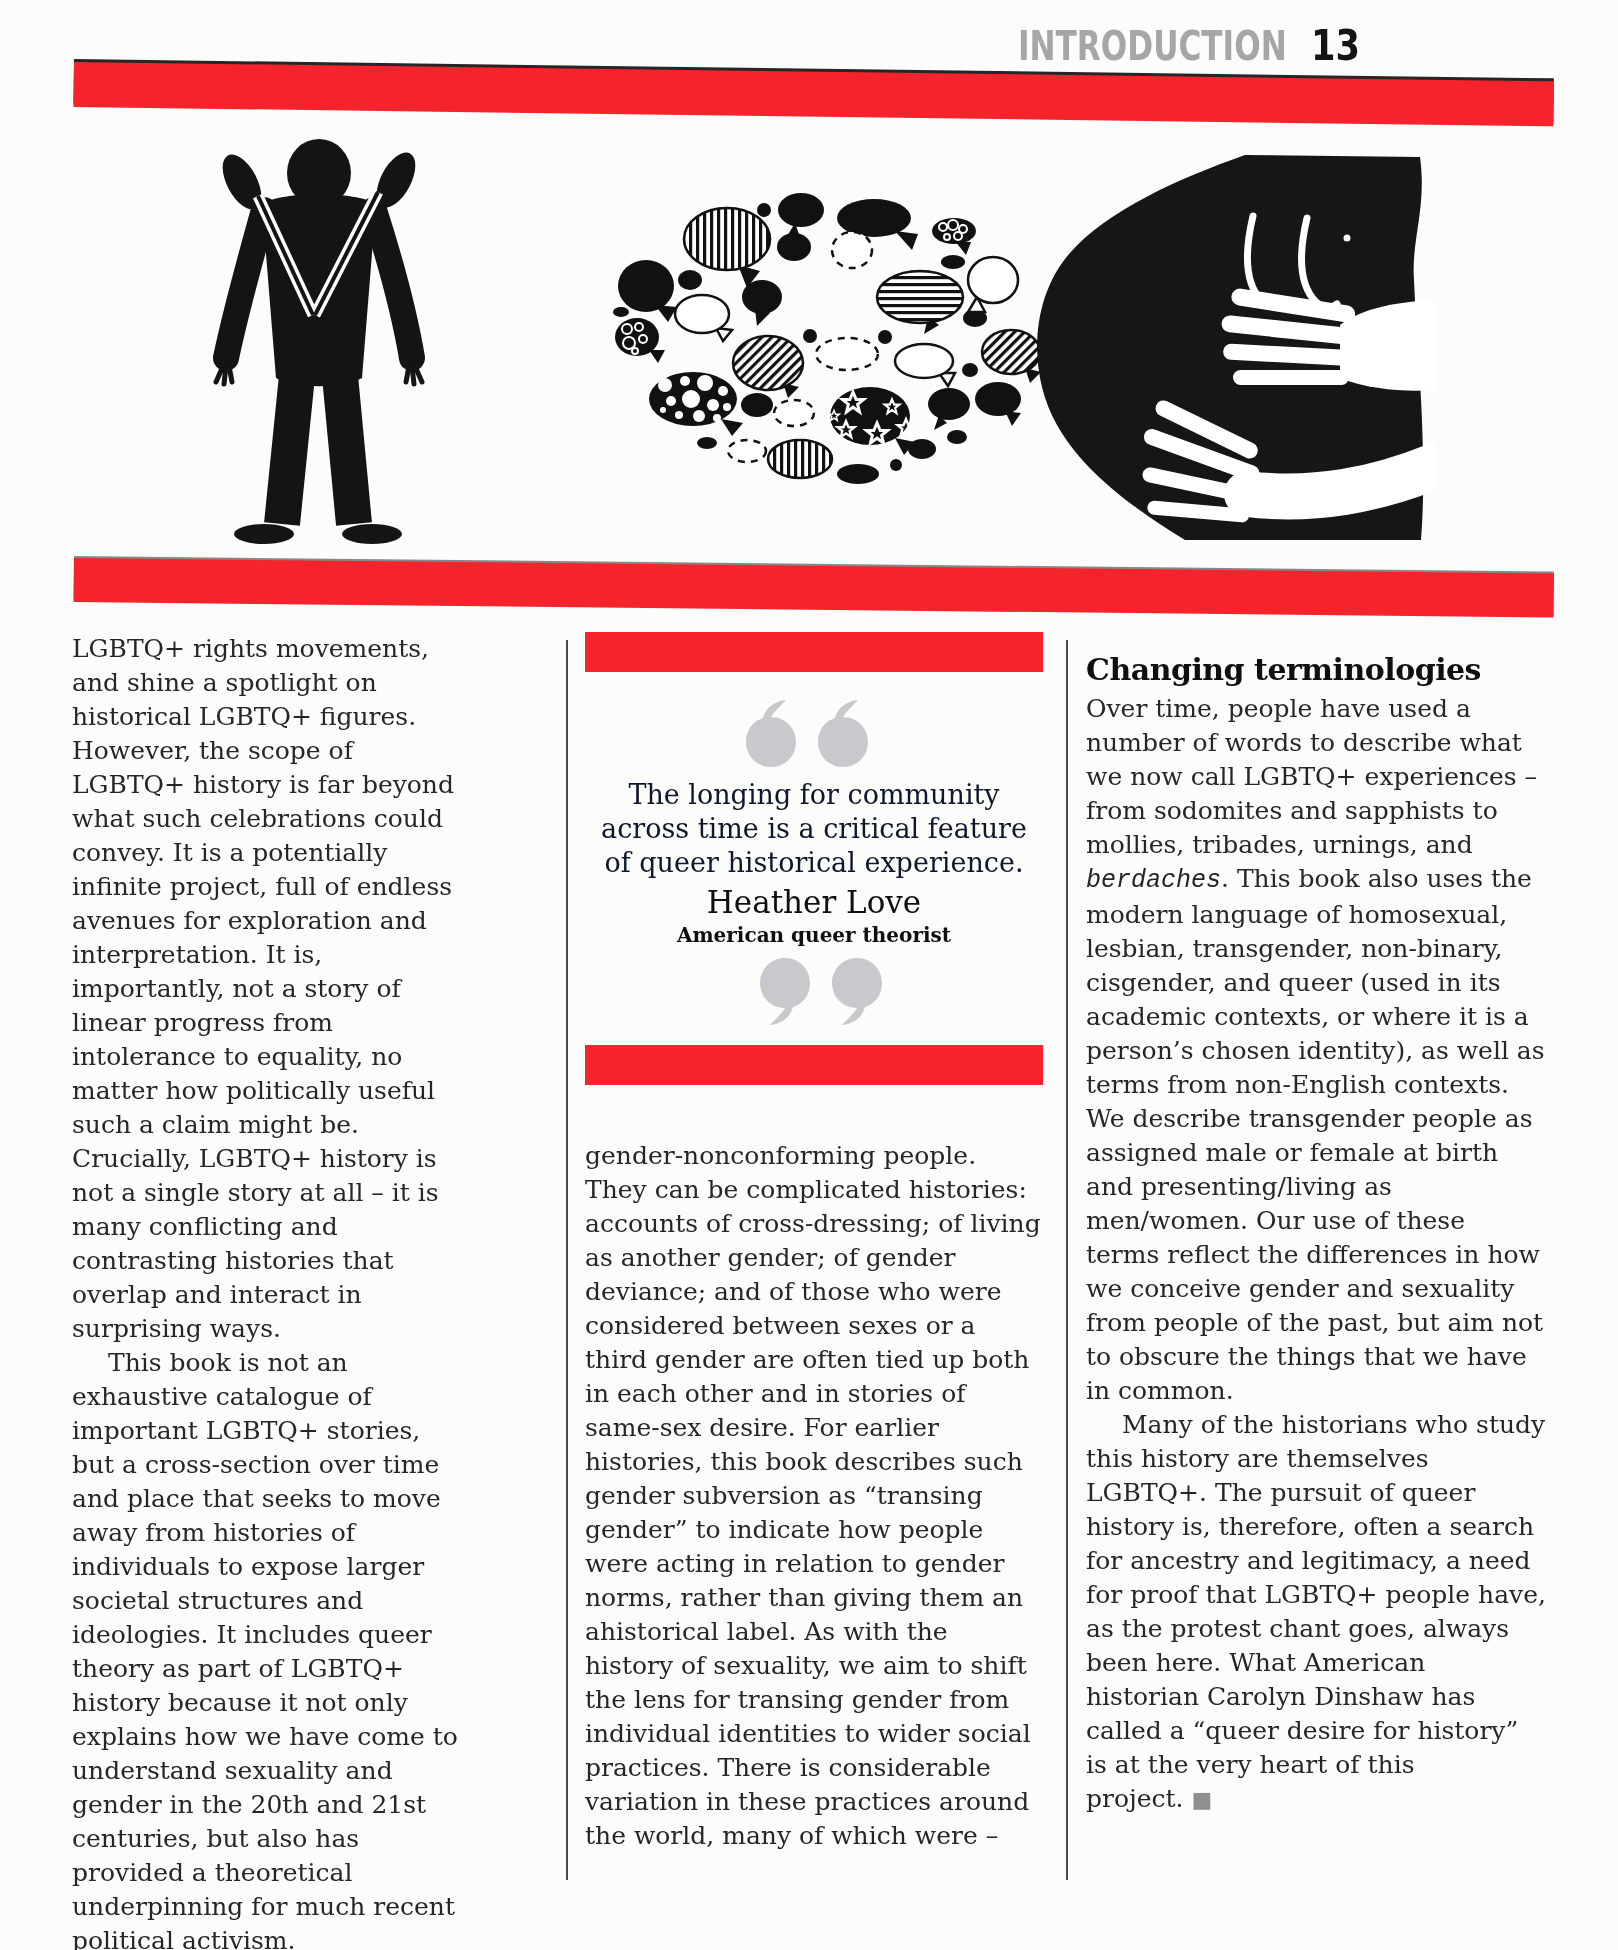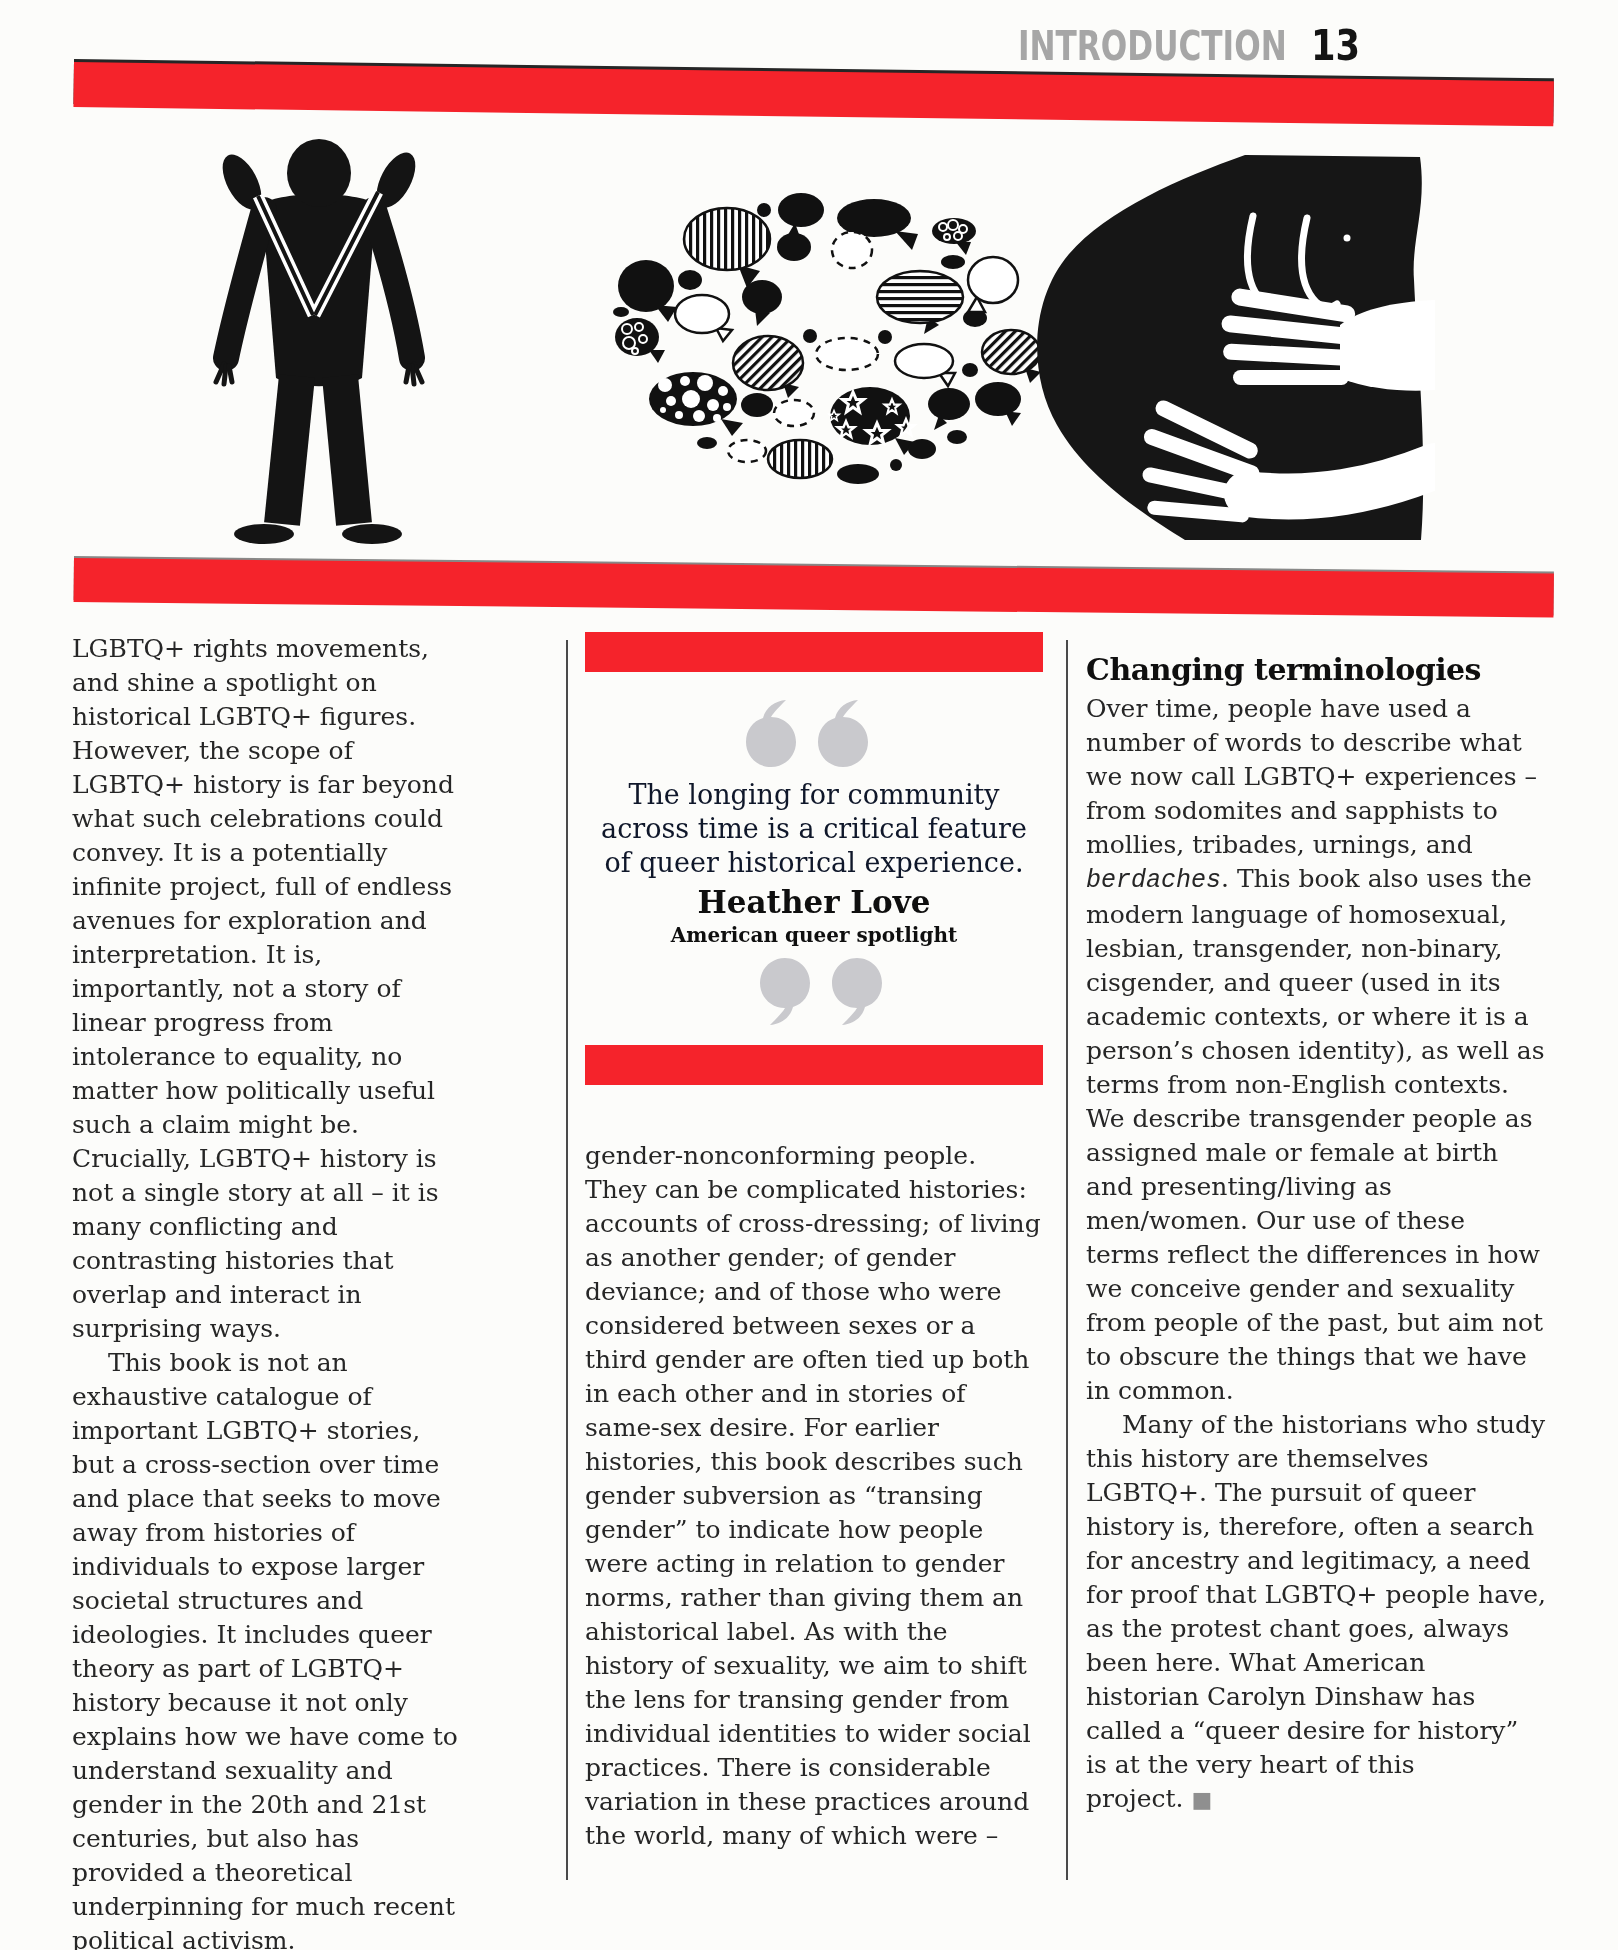--- a/index.html
+++ b/index.html
@@ -34,21 +34,21 @@
   .ind{text-indent:36px;}
   .it{font-style:italic;font-family:Liberation Mono, monospace;}
   h3.shead{font-size:30px;line-height:36px;font-weight:700;color:#0f0f0f;
            margin:20px 0 4px 0;letter-spacing:-.5px;}
   
   .qbox{text-align:center;}
   .qbar{height:40px;background:#f5232b;}
   .qmarks{display:block;margin:26px auto 4px;}
   .qmarks.close{margin:8px auto 18px;}
   .qtext{font-size:27px;line-height:34px;color:#0f172a;margin:8px 4px 4px;}
-  .qname{font-weight:700;font-size:31px;color:#0f0f0f;margin-top:0;}
+  .qname{font-weight:400;font-size:31px;color:#0f0f0f;margin-top:0;}
   .qrole{font-weight:700;font-size:20px;color:#0f0f0f;margin-top:3px;}
   #col2 .body{margin-top:54px;}
   .endmark{color:#8f8f8f;font-size:22px;padding-left:8px;}
 </style>
 </head>
 <body>
 
 <div id="page">
 
   <div class="hdr">
@@ -243,21 +243,21 @@
     <div class="qbox">
       <div class="qbar"></div>
       <svg class="qmarks" width="150" height="72" viewBox="0 0 150 72">
         <g fill="#c9c9cd">
           <path d="M32,19 C46,19 57,30 57,44 C57,58 46,69 32,69 C18,69 7,58 7,44 C7,32 14,23 24,20 C27,9 36,3 47,2 C40,9 35,14 32,19 Z"></path>
           <path d="M104,19 C118,19 129,30 129,44 C129,58 118,69 104,69 C90,69 79,58 79,44 C79,32 86,23 96,20 C99,9 108,3 119,2 C112,9 107,14 104,19 Z"></path>
         </g>
       </svg>
       <div class="qtext">The longing for community across time is a critical feature of queer historical experience.</div>
       <div class="qname">Heather Love</div>
-      <div class="qrole">American queer spotlight</div>
+      <div class="qrole">American queer theorist</div>
       <svg class="qmarks close" width="150" height="72" viewBox="0 0 150 72">
         <g fill="#c9c9cd" transform="rotate(180 75 36)">
           <path d="M32,19 C46,19 57,30 57,44 C57,58 46,69 32,69 C18,69 7,58 7,44 C7,32 14,23 24,20 C27,9 36,3 47,2 C40,9 35,14 32,19 Z"></path>
           <path d="M104,19 C118,19 129,30 129,44 C129,58 118,69 104,69 C90,69 79,58 79,44 C79,32 86,23 96,20 C99,9 108,3 119,2 C112,9 107,14 104,19 Z"></path>
         </g>
       </svg>
       <div class="qbar"></div>
     </div>
     <p class="body">gender-nonconforming people. They can be complicated histories: accounts of cross-dressing; of living as another gender; of gender deviance; and of those who were considered between sexes or a third gender are often tied up both in each other and in stories of same-sex desire. For earlier histories, this book describes such gender subversion as “transing gender” to indicate how people were acting in relation to gender norms, rather than giving them an ahistorical label. As with the history of sexuality, we aim to shift the lens for transing gender from individual identities to wider social practices. There is considerable variation in these practices around the world, many of which were –</p>
   </div>

